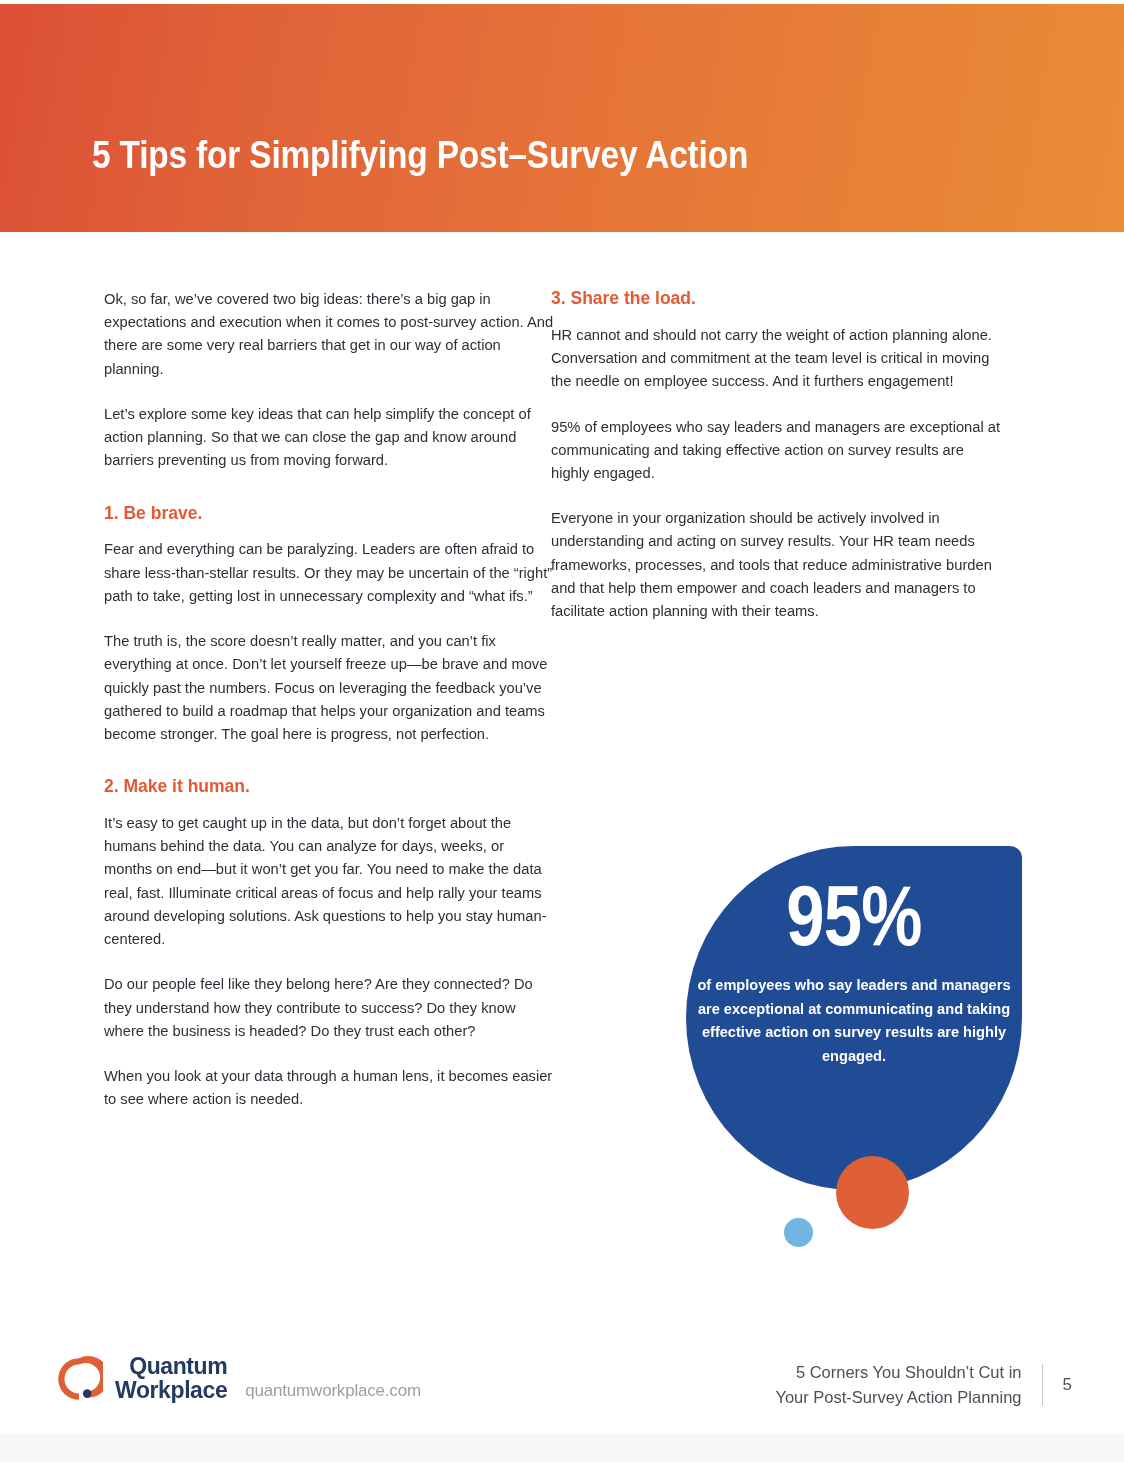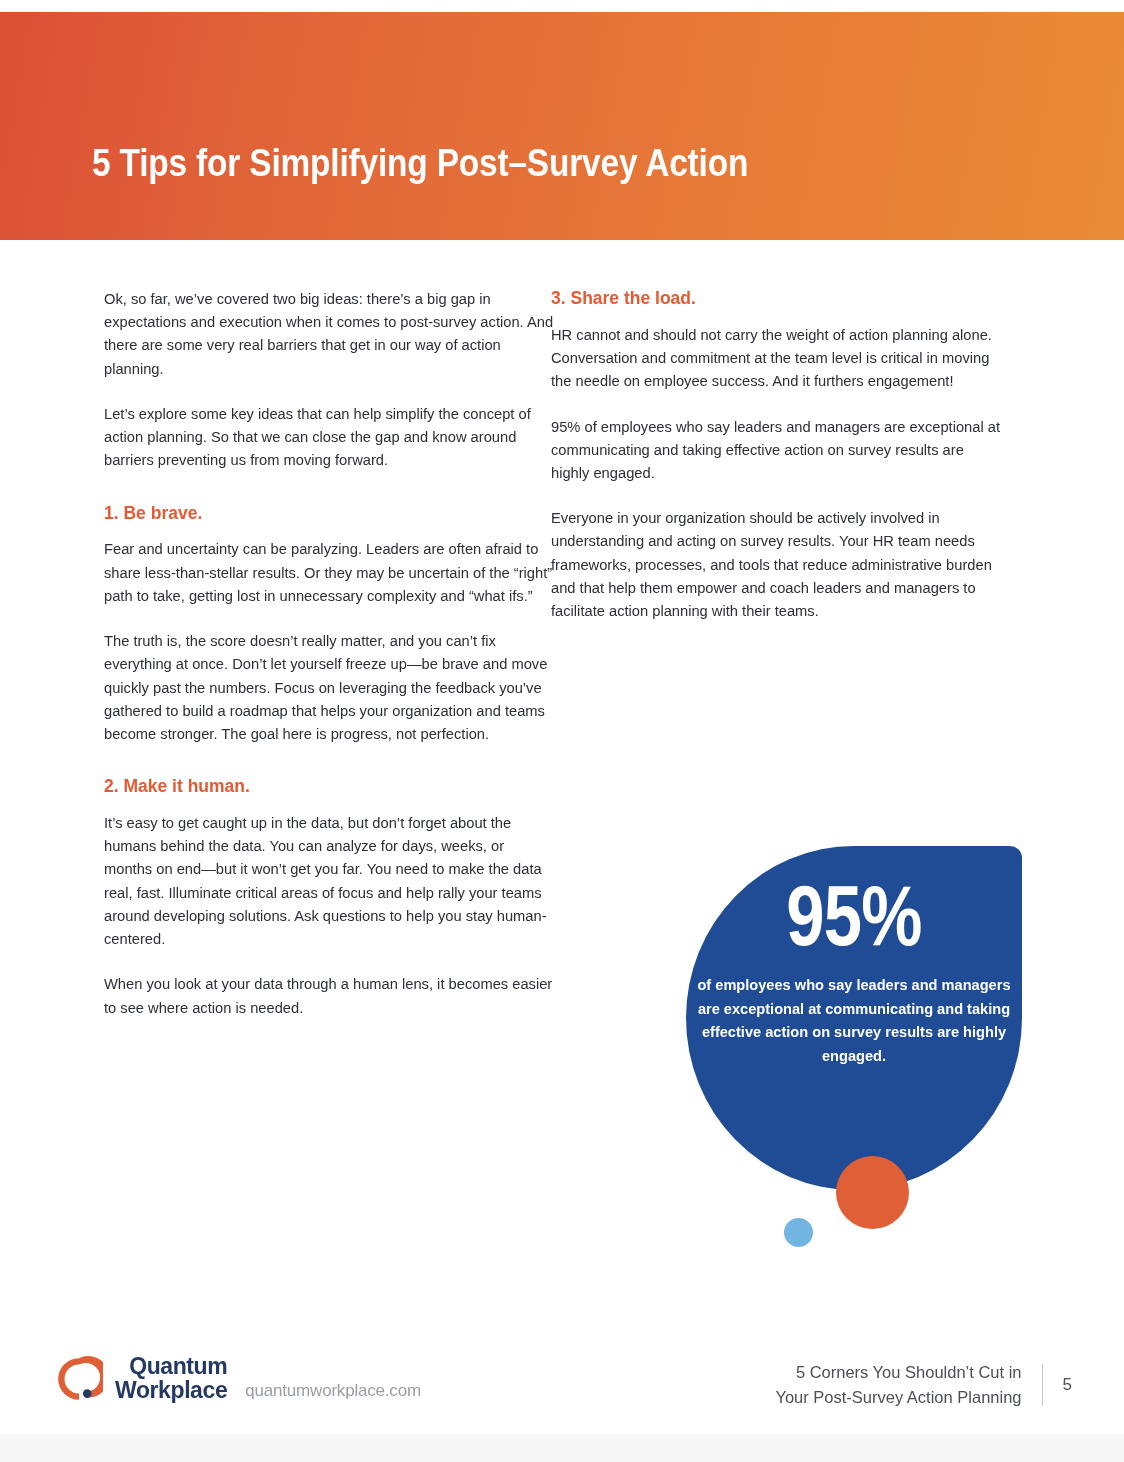--- a/index.html
+++ b/index.html
@@ -14,21 +14,21 @@
     position: relative;
     width: 1124px;
     height: 1462px;
     background: #ffffff;
     overflow: hidden;
   }
 
   
   .header-band {
     position: absolute;
-    left: 0; top: 12px;
+    left: 0; top: 4px;
     width: 1124px;
     height: 228px;
     background: linear-gradient(100deg, #DC4F36 0%, #E06238 22%, #E67538 55%, #EA8C36 100%);
   }
   .header-title {
     position: absolute;
     left: 92px;
     top: 130px;
     font-family: "Liberation Sans Narrow", "Liberation Sans", sans-serif;
     font-size: 38px;
@@ -211,25 +211,26 @@
     <div class="header-title">5 Tips for Simplifying Post–Survey Action</div>
   </div>
 
   <div class="content">
 
     <div class="col col-left">
       <p class="body-text">Ok, so far, we’ve covered two big ideas: there’s a big gap in expectations and execution when it comes to post-survey action. And there are some very real barriers that get in our way of action planning.</p>
       <p class="body-text">Let’s explore some key ideas that can help simplify the concept of action planning. So that we can close the gap and know around barriers preventing us from moving forward.</p>
 
       <div class="section-heading">1.  Be brave.</div>
-      <p class="body-text">Fear and uncertainty can be paralyzing. Leaders are often afraid to share less-than-stellar results. Or they may be uncertain of the “right” path to take, getting lost in unnecessary complexity and “what ifs.”</p>
+      <p class="body-text">Fear and everything can be paralyzing. Leaders are often afraid to share less-than-stellar results. Or they may be uncertain of the “right” path to take, getting lost in unnecessary complexity and “what ifs.”</p>
       <p class="body-text">The truth is, the score doesn’t really matter, and you can’t fix everything at once. Don’t let yourself freeze up—be brave and move quickly past the numbers. Focus on leveraging the feedback you’ve gathered to build a roadmap that helps your organization and teams become stronger. The goal here is progress, not perfection.</p>
 
       <div class="section-heading">2. Make it human.</div>
       <p class="body-text">It’s easy to get caught up in the data, but don’t forget about the humans behind the data. You can analyze for days, weeks, or months on end—but it won’t get you far. You need to make the data real, fast. Illuminate critical areas of focus and help rally your teams around developing solutions. Ask questions to help you stay human-centered.</p>
+      <p class="body-text">Do our people feel like they belong here? Are they connected? Do they understand how they contribute to success? Do they know where the business is headed? Do they trust each other?</p>
       <p class="body-text">When you look at your data through a human lens, it becomes easier to see where action is needed.</p>
     </div>
 
     <div class="col col-right">
       <div class="section-heading">3. Share the load.</div>
       <p class="body-text">HR cannot and should not carry the weight of action planning alone. Conversation and commitment at the team level is critical in moving the needle on employee success. And it furthers engagement!</p>
       <p class="body-text">95% of employees who say leaders and managers are exceptional at communicating and taking effective action on survey results are highly engaged.</p>
       <p class="body-text">Everyone in your organization should be actively involved in understanding and acting on survey results. Your HR team needs frameworks, processes, and tools that reduce administrative burden and that help them empower and coach leaders and managers to facilitate action planning with their teams.</p>
     </div>
   </div>

